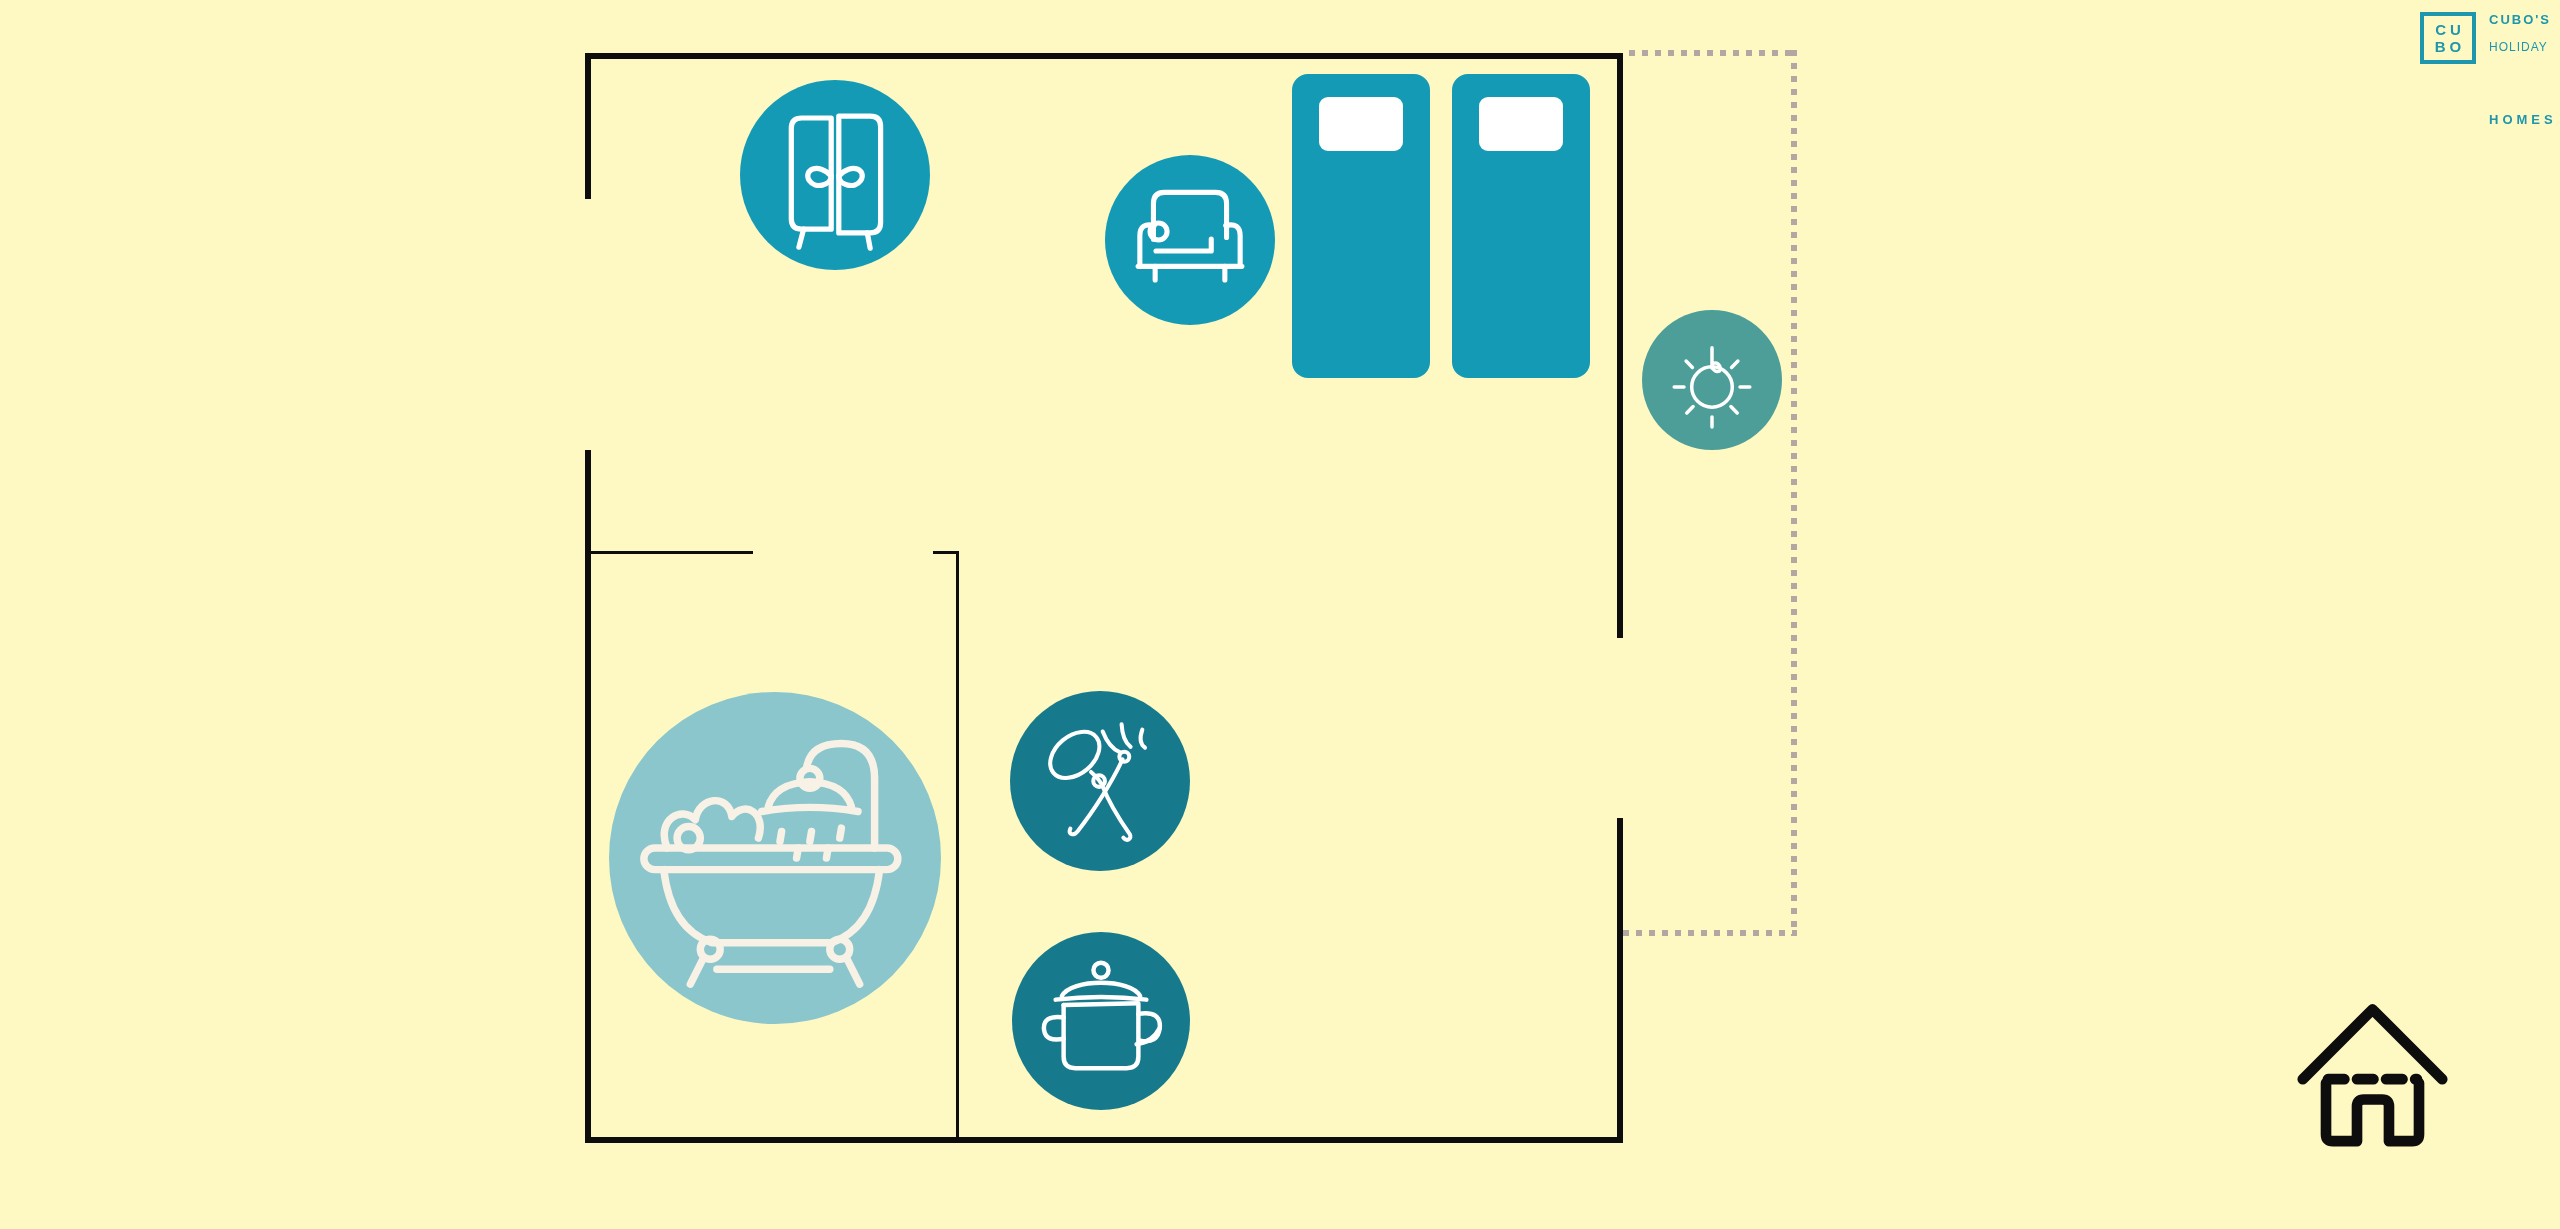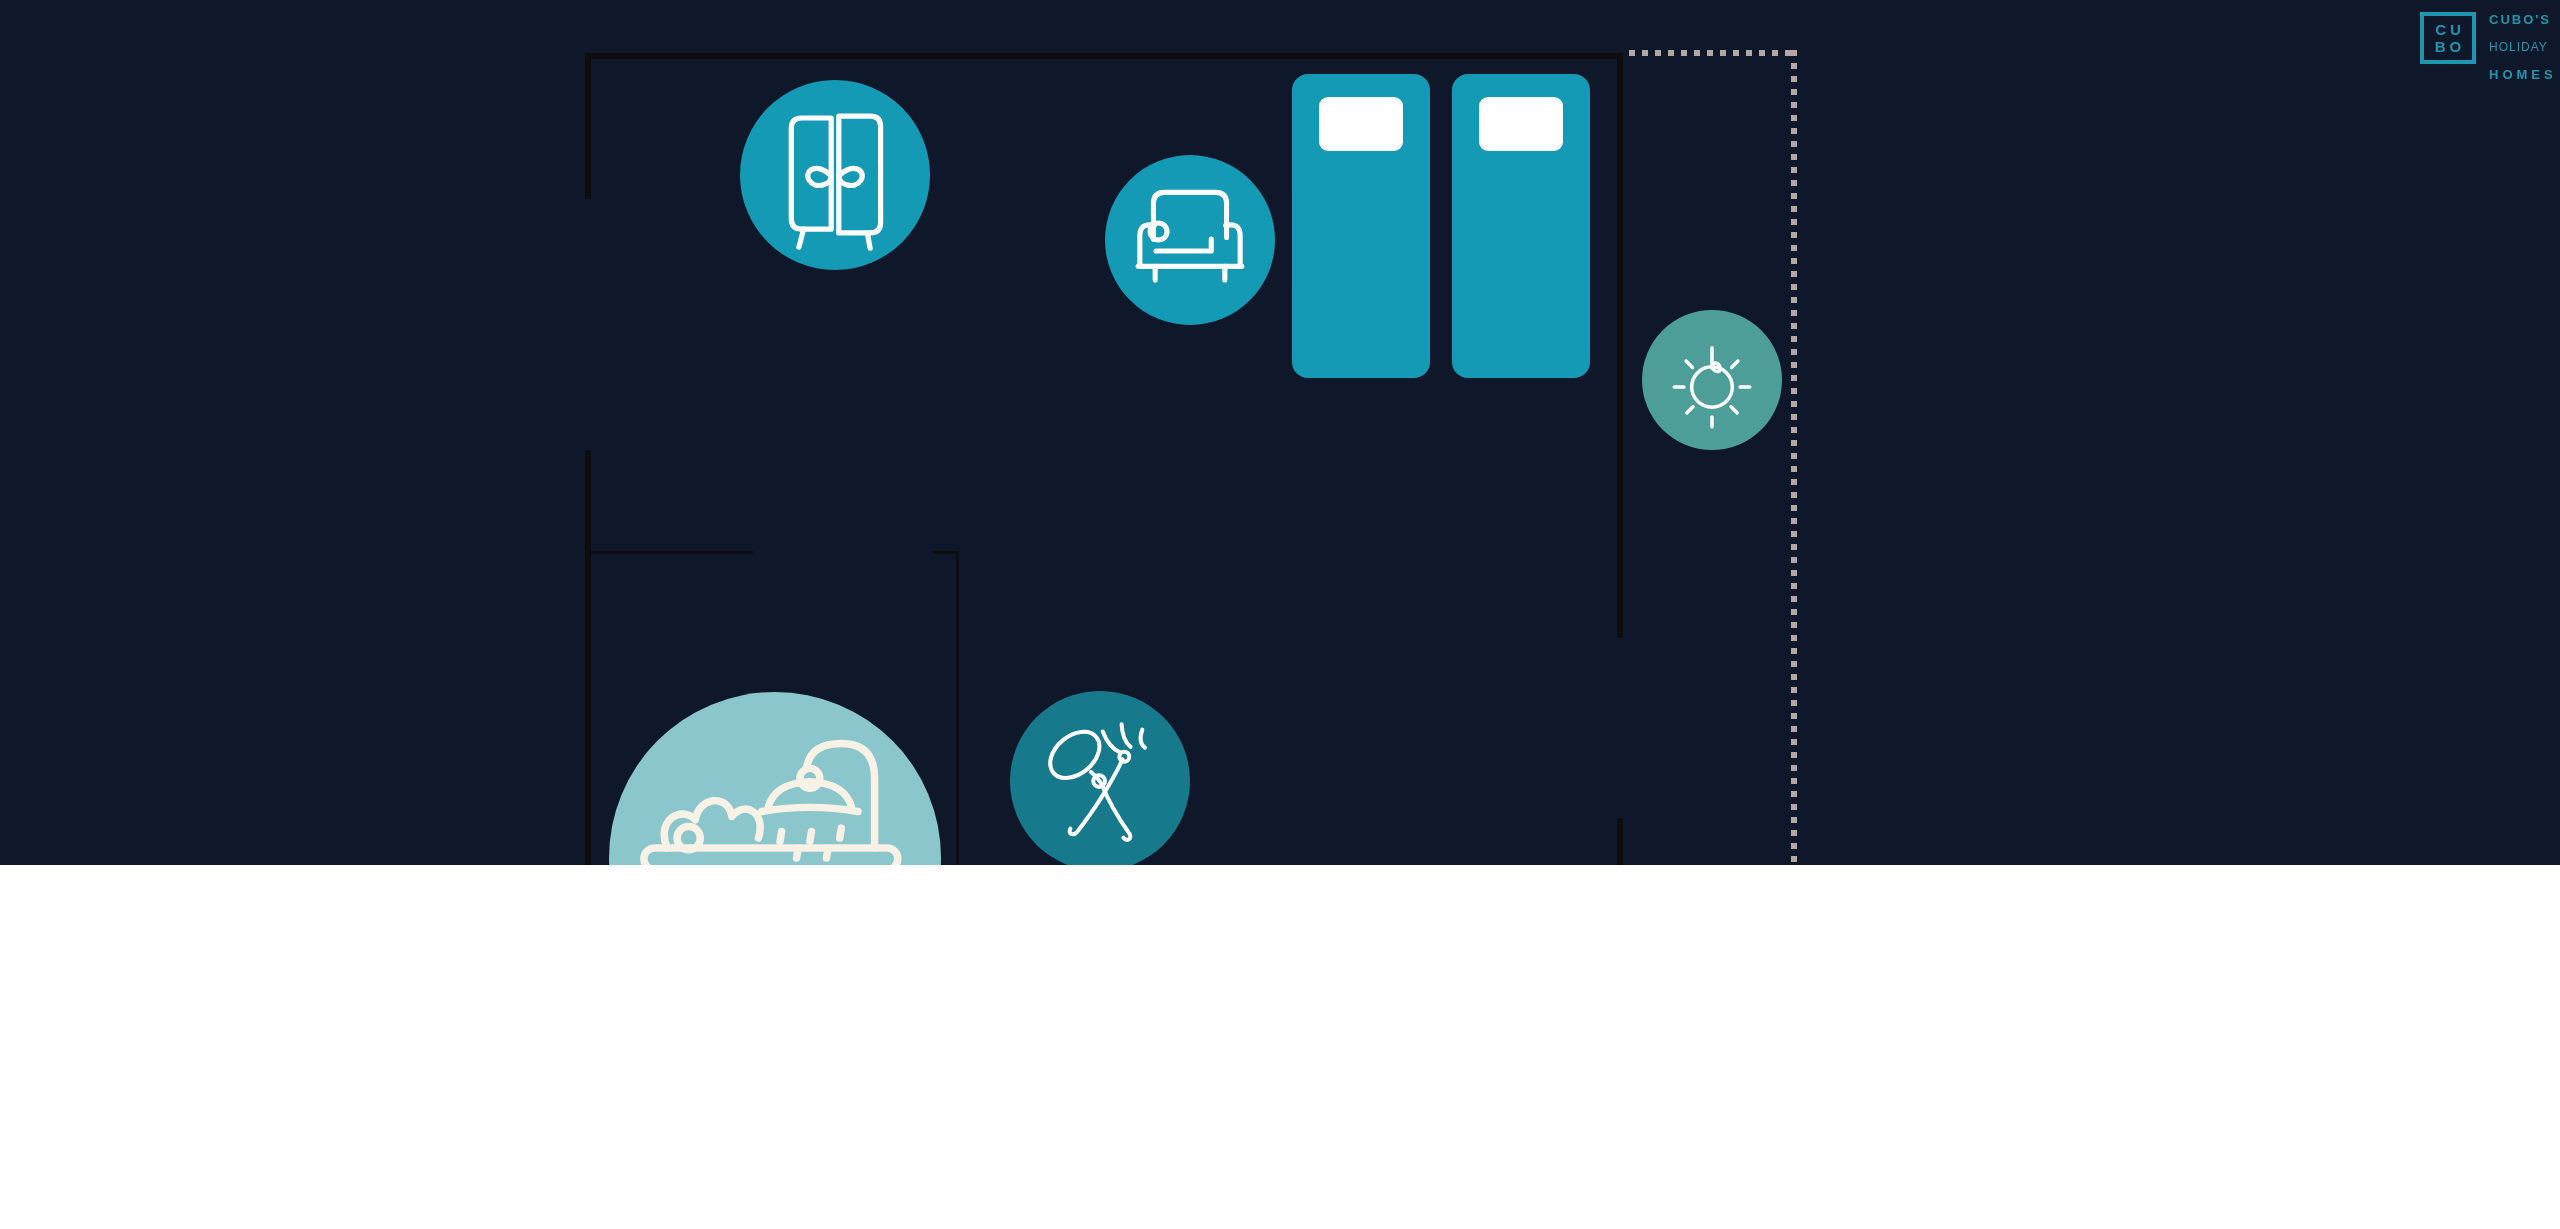--- a/index.html
+++ b/index.html
@@ -1,39 +1,39 @@
 <!DOCTYPE html>
 <html><head>
 <meta charset="utf-8">
 <style>
   html,body { margin:0; padding:0; }
   body { font-family:"Liberation Sans", sans-serif; }
   .stage {
-    position:relative; width:2560px; height:865px;
-    background:#0f172a; overflow:hidden;
+    position:relative; width:2560px; height:1229px;
+    background:#fef9c3; overflow:hidden;
   }
   .abs { position:absolute; }
   .wall { position:absolute; background:#0d0d0d; }
   .dots-h { position:absolute; height:6px;
     background-image:repeating-linear-gradient(to right,#b3a7a3 0 6px,transparent 6px 13px); }
   .dots-v { position:absolute; width:6px;
     background-image:repeating-linear-gradient(to bottom,#b3a7a3 0 6px,transparent 6px 13px); }
 
   
   .logo { position:absolute; left:2420px; top:12px; display:flex; gap:13px; color:#1e96ad; }
   .logo-square {
     width:44px; height:44px; border:4px solid #1e96ad;
     display:flex; flex-direction:column; align-items:center; justify-content:center;
     font-weight:bold; font-size:15px; line-height:17px; letter-spacing:4px;
     padding-left:4px; box-sizing:content-box;
   }
   .logo-text { display:flex; flex-direction:column; justify-content:center; gap:13px; }
   .logo-text .l1 { font-size:13px; font-weight:bold; letter-spacing:2px; }
   .logo-text .l2 { font-size:12px; font-weight:400; letter-spacing:1px; }
-  .logo-text .l3 { font-size:13px; font-weight:bold; letter-spacing:4px; }
+  .logo-text .l3 { font-size:13px; font-weight:bold; letter-spacing:4px;margin-top:45px; }
 
   svg { display:block; }
 </style>
 </head>
 <body>
 
 <div class="stage">
 
   <div class="wall" style="left:585px;top:53px;width:1038px;height:6px"></div>
   <div class="wall" style="left:585px;top:53px;width:6px;height:146px"></div>

